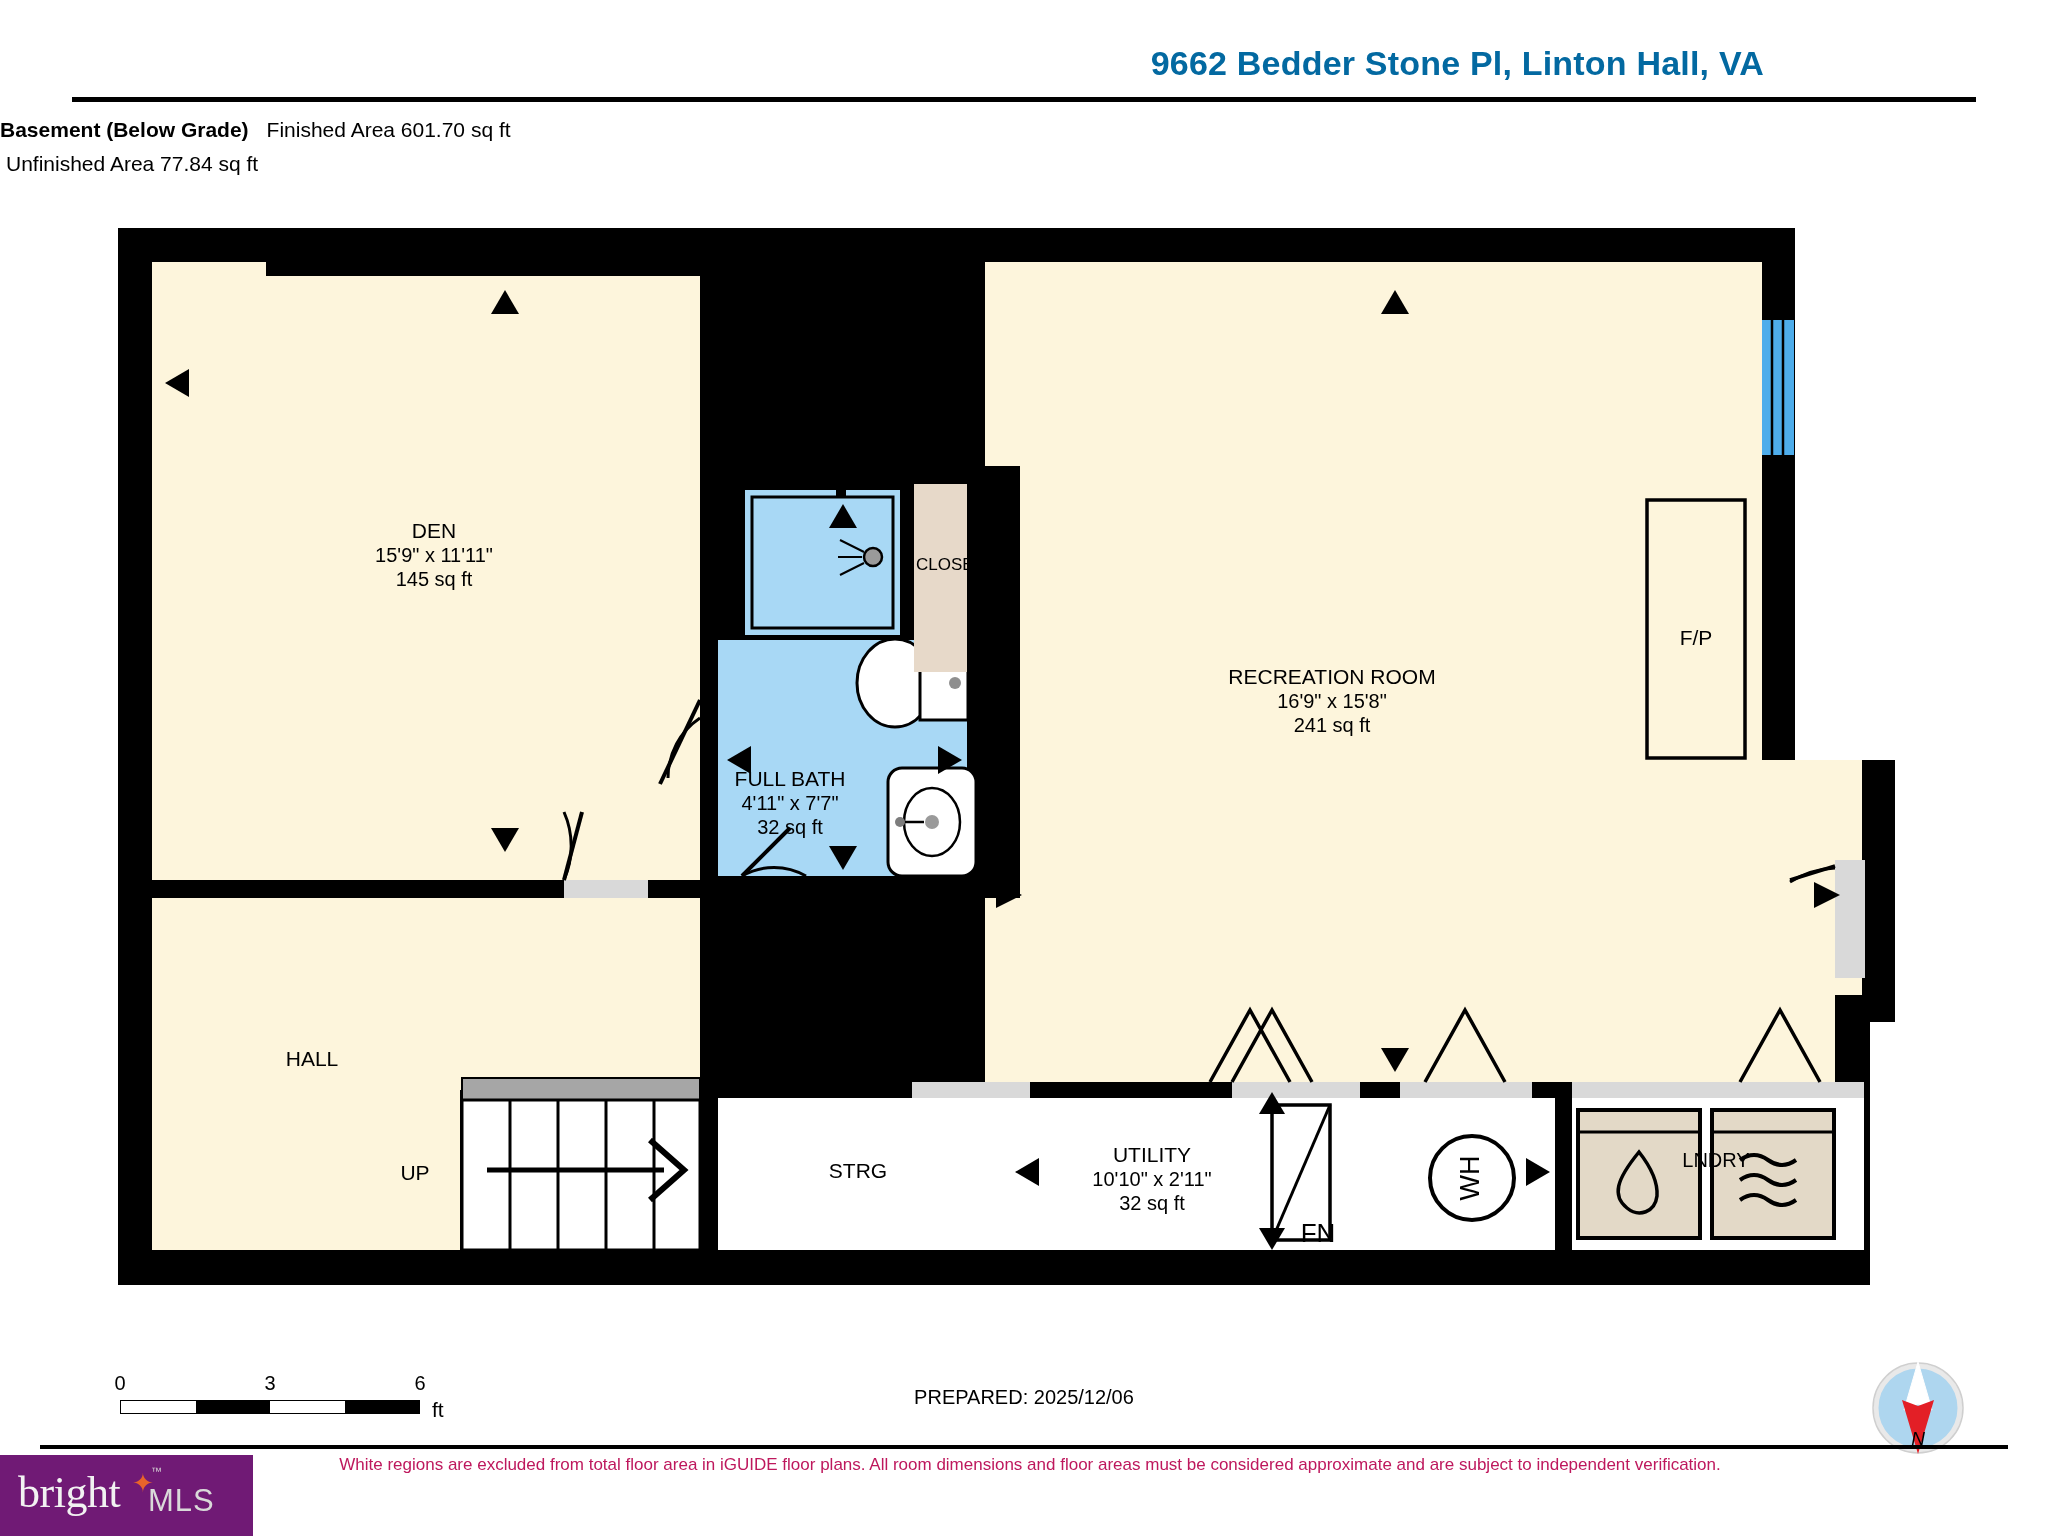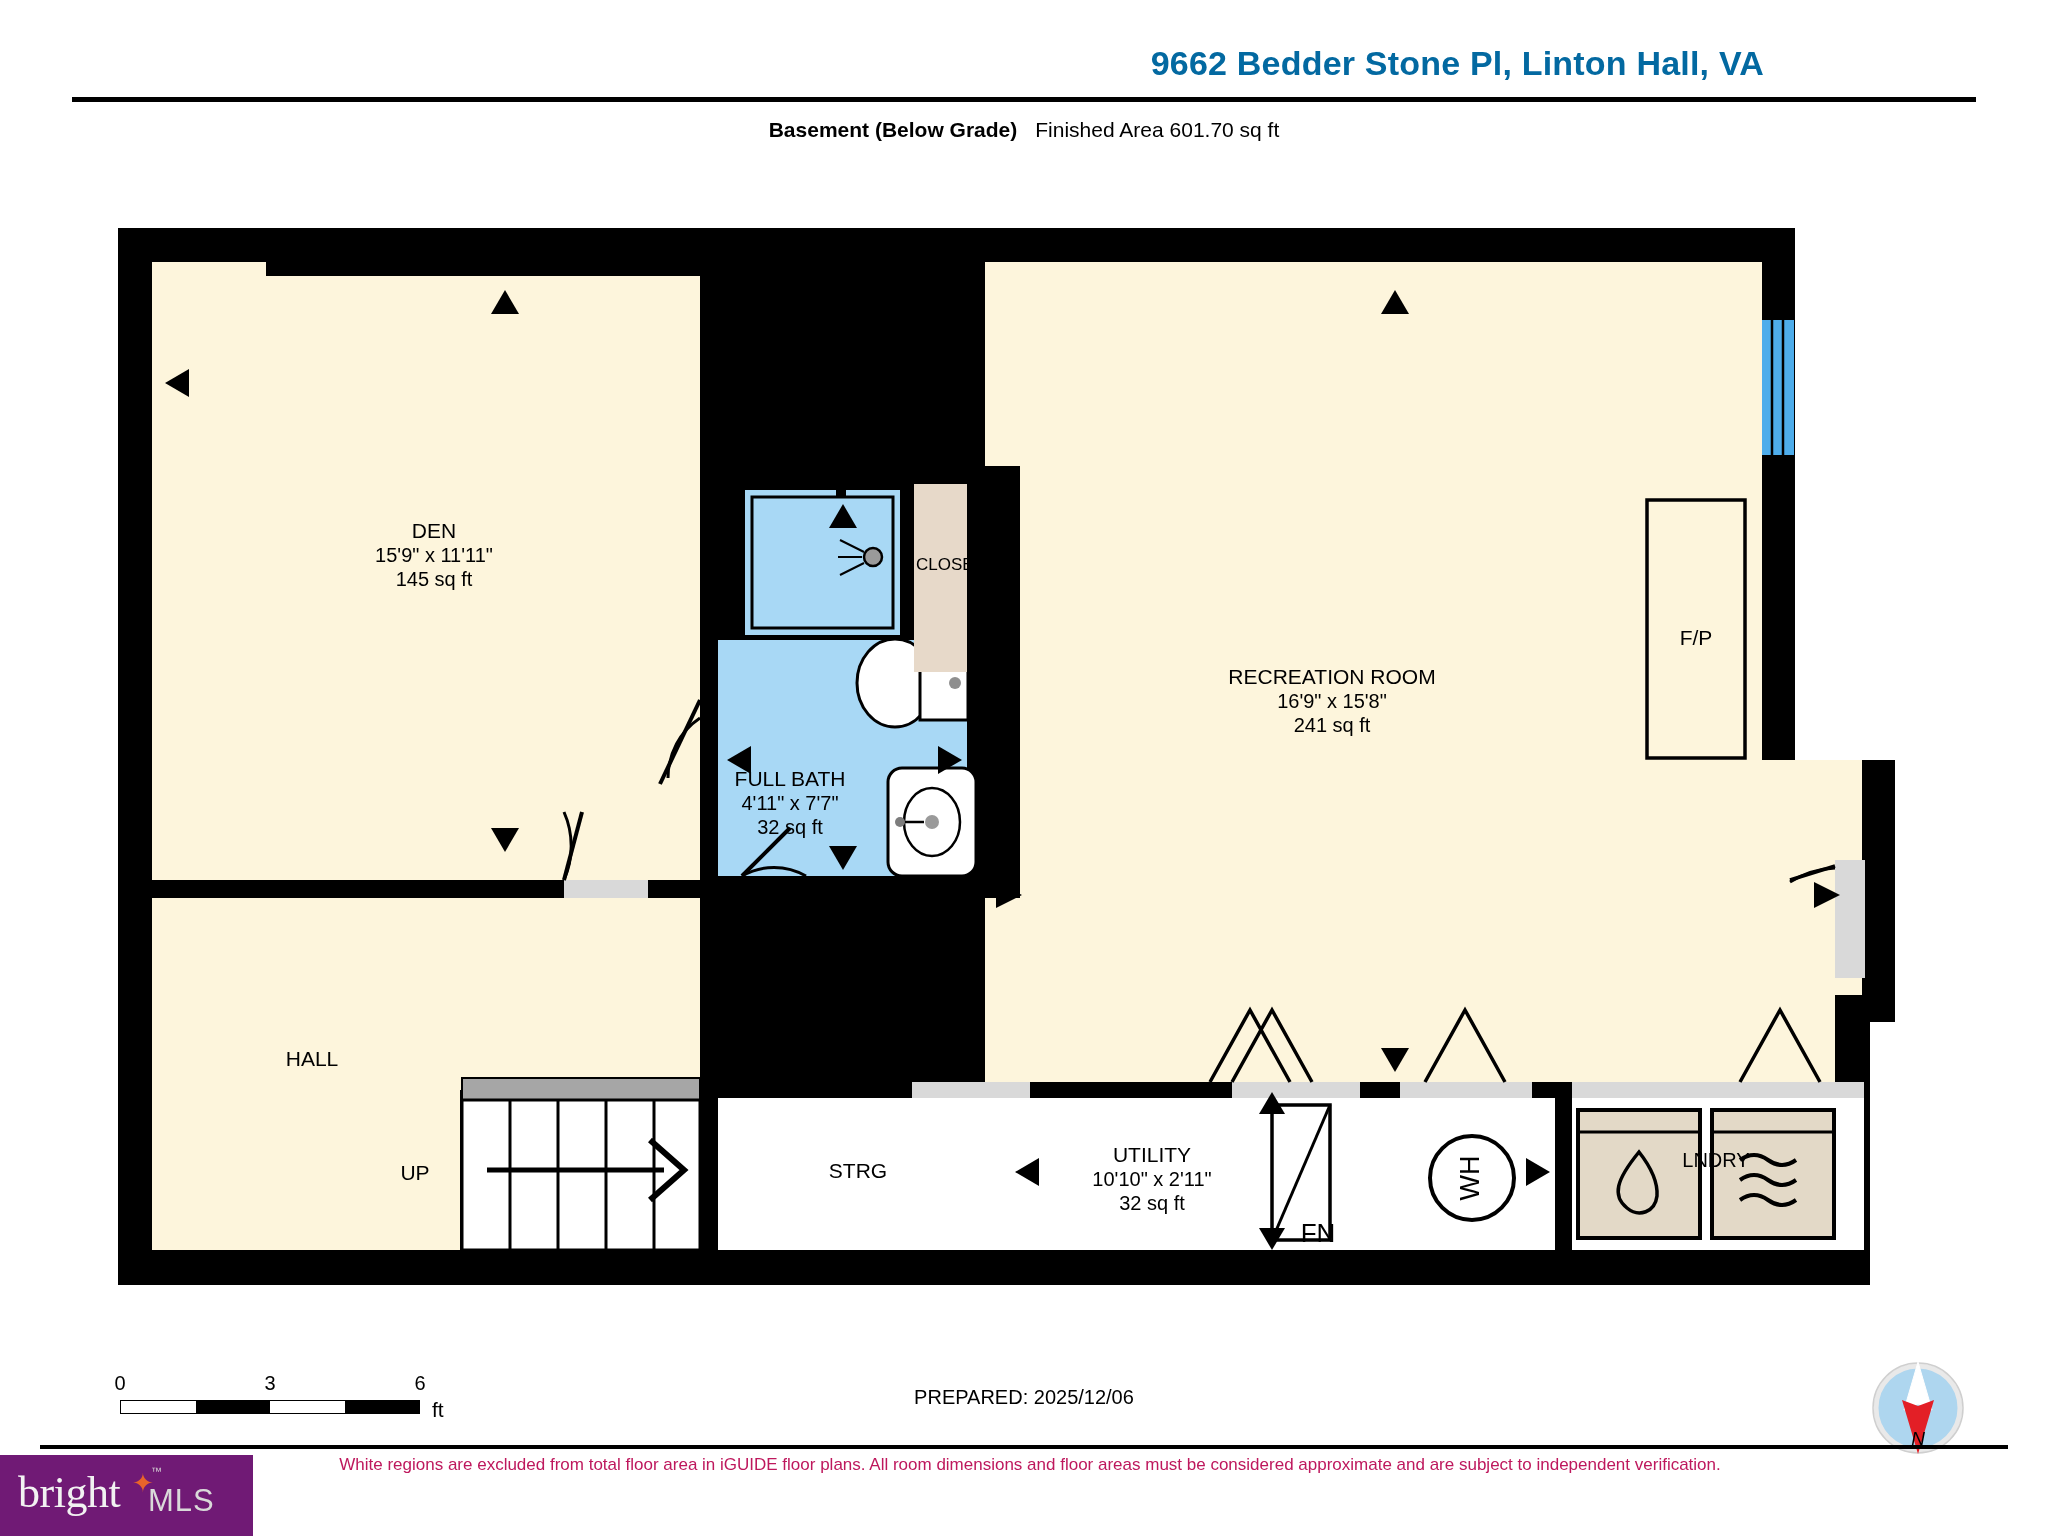--- a/index.html
+++ b/index.html
@@ -33,21 +33,21 @@
     left: 72px;
     width: 1904px;
     height: 5px;
     background: #000;
   }
   #area-summary {
     position: absolute;
     top: 118px;
     left: 0;
     width: 2048px;
-    text-align: center;
+    text-align: left;
     font-size: 21px;
     color: #000;
   }
   #area-summary .row1 {
     display: block;
     white-space: nowrap;
   }
   #area-summary .row2 {
     display: block;
     margin-top: 10px;
@@ -203,20 +203,23 @@
   
 </style>
 </head>
 <body>
 
 <div id="plan-title">9662 Bedder Stone Pl, Linton Hall, VA</div>
 <div id="title-rule"></div>
 <div id="area-summary">
   <span class="row1">
     <span class="lvl">Basement (Below Grade)</span><span>Finished Area 601.70 sq ft</span>
+  </span>
+  <span class="row2">
+    <span>Unfinished Area 77.84 sq ft</span>
   </span>
 </div>
 
 <svg id="plan-canvas" viewBox="0 0 2048 1536" xmlns="http://www.w3.org/2000/svg">
 
   <g>
 
     <path d="M118 228 L1795 228 L1795 760 L1895 760 L1895 1022 L1870 1022 L1870 1285 L118 1285 Z" fill="#000000"></path>
   </g>
 

